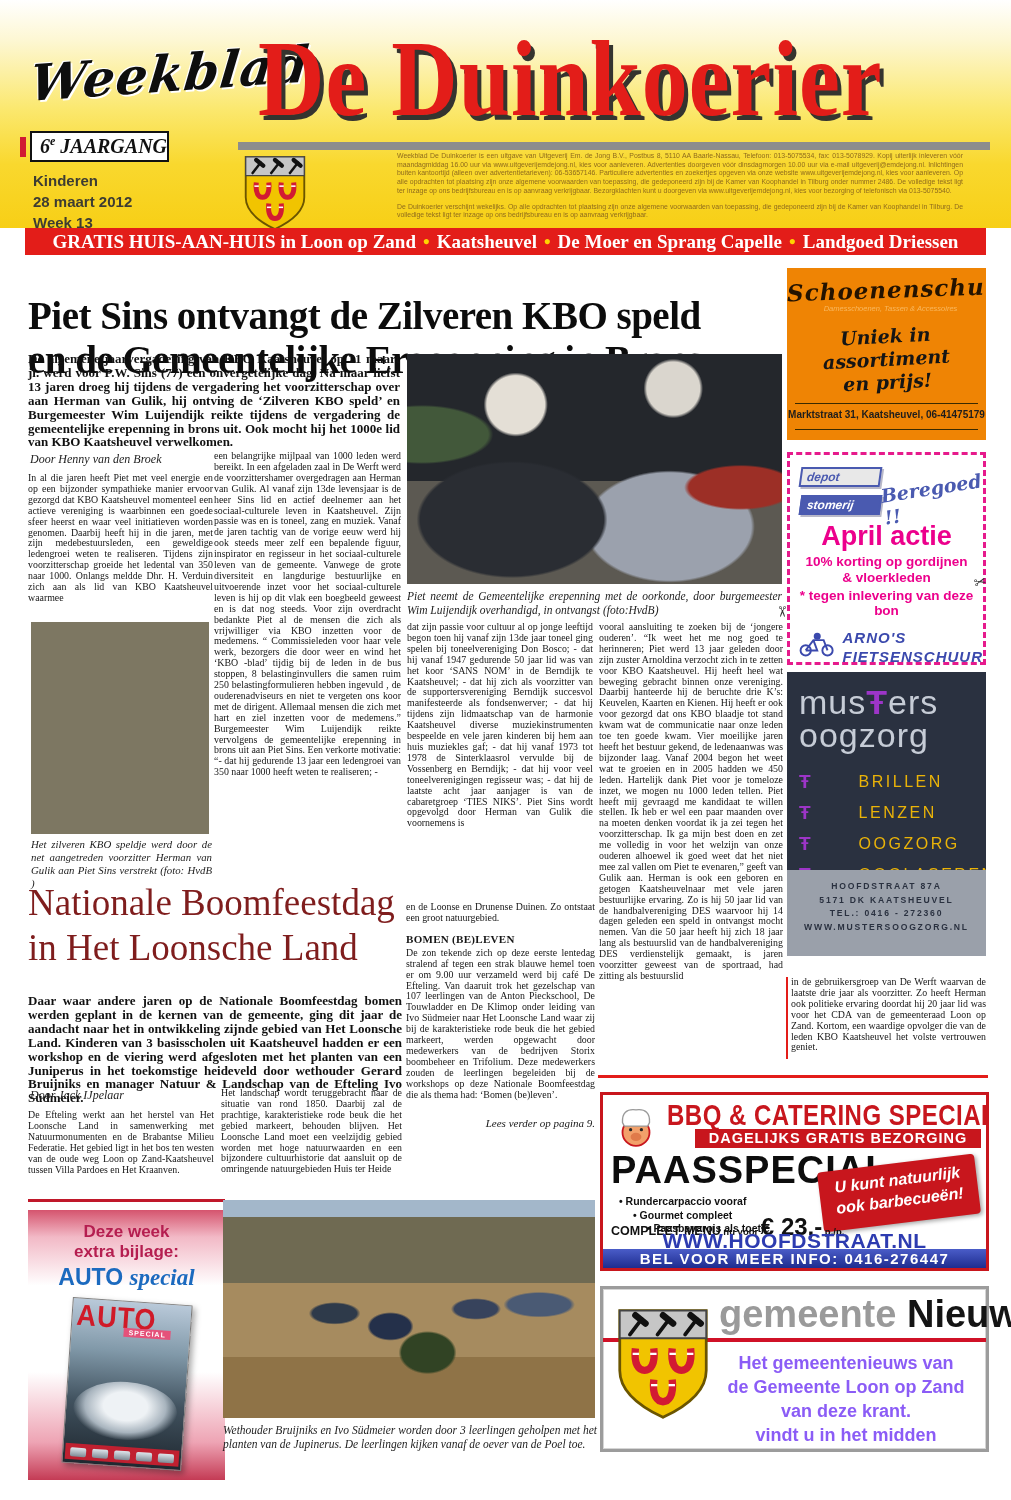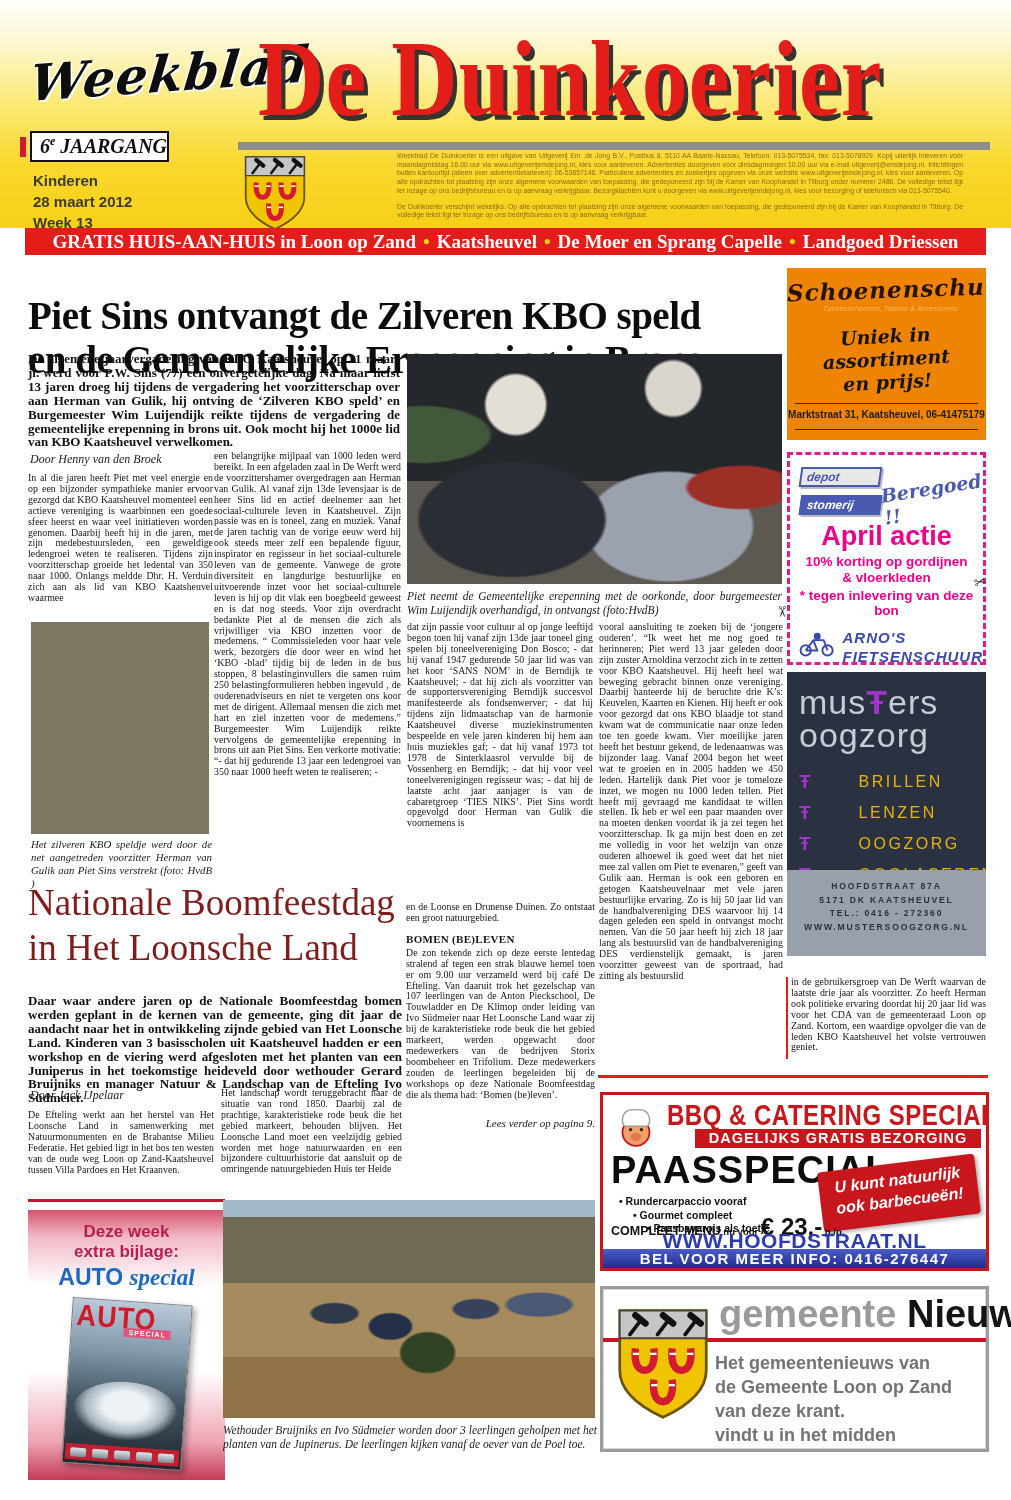--- a/index.html
+++ b/index.html
@@ -152,21 +152,21 @@
 
   
   #gem-box{left:600px;top:1286px;width:383px;height:160px;background:#fff;border:3px solid #9c9c9c;
     box-shadow:inset 0 0 0 1px #d5d5d5;font-family:"Liberation Sans",sans-serif;}
   #gem-redline{position:absolute;left:0;top:49px;width:100%;height:4px;background:#d01127;}
   #crest-large{position:absolute;left:14px;top:14px;width:92px;height:122px;}
   #gem-title{position:absolute;left:116px;top:4px;font:bold 38px "Liberation Sans",sans-serif;white-space:nowrap;}
   #gem-title .g1{color:#9a9a9a;}
   #gem-title .g2{color:#141414;}
   #gem-text{position:absolute;left:112px;top:62px;width:262px;font:bold 18px "Liberation Sans",sans-serif;
-    color:#737373;line-height:24px;}
+    color:#8b5cf6;text-align:center;line-height:24px;}
 
   
   #ad-auto{left:28px;top:1210px;width:197px;height:270px;
     background:linear-gradient(180deg,#d5546e 0%,#f2b9c6 10%,#ffffff 28%,#ffffff 60%,#eea4b4 86%,#c43b55 100%);
     text-align:center;font-family:"Liberation Sans",sans-serif;overflow:hidden;}
   #auto-deze{margin-top:12px;font:bold 17px "Liberation Sans",sans-serif;color:#b51e50;line-height:20px;}
   #auto-title{font:bold 23px "Liberation Sans",sans-serif;color:#1b6abf;margin-top:2px;}
   #auto-title .sp{font:italic bold 23px "Liberation Serif",serif;color:#1b6abf;}
   #mag{position:relative;width:118px;height:164px;margin:10px auto 0 auto;transform:rotate(4deg);
     background:linear-gradient(180deg,#b9c9d9 0%,#8199a9 30%,#41525f 62%,#1f2830 100%);

